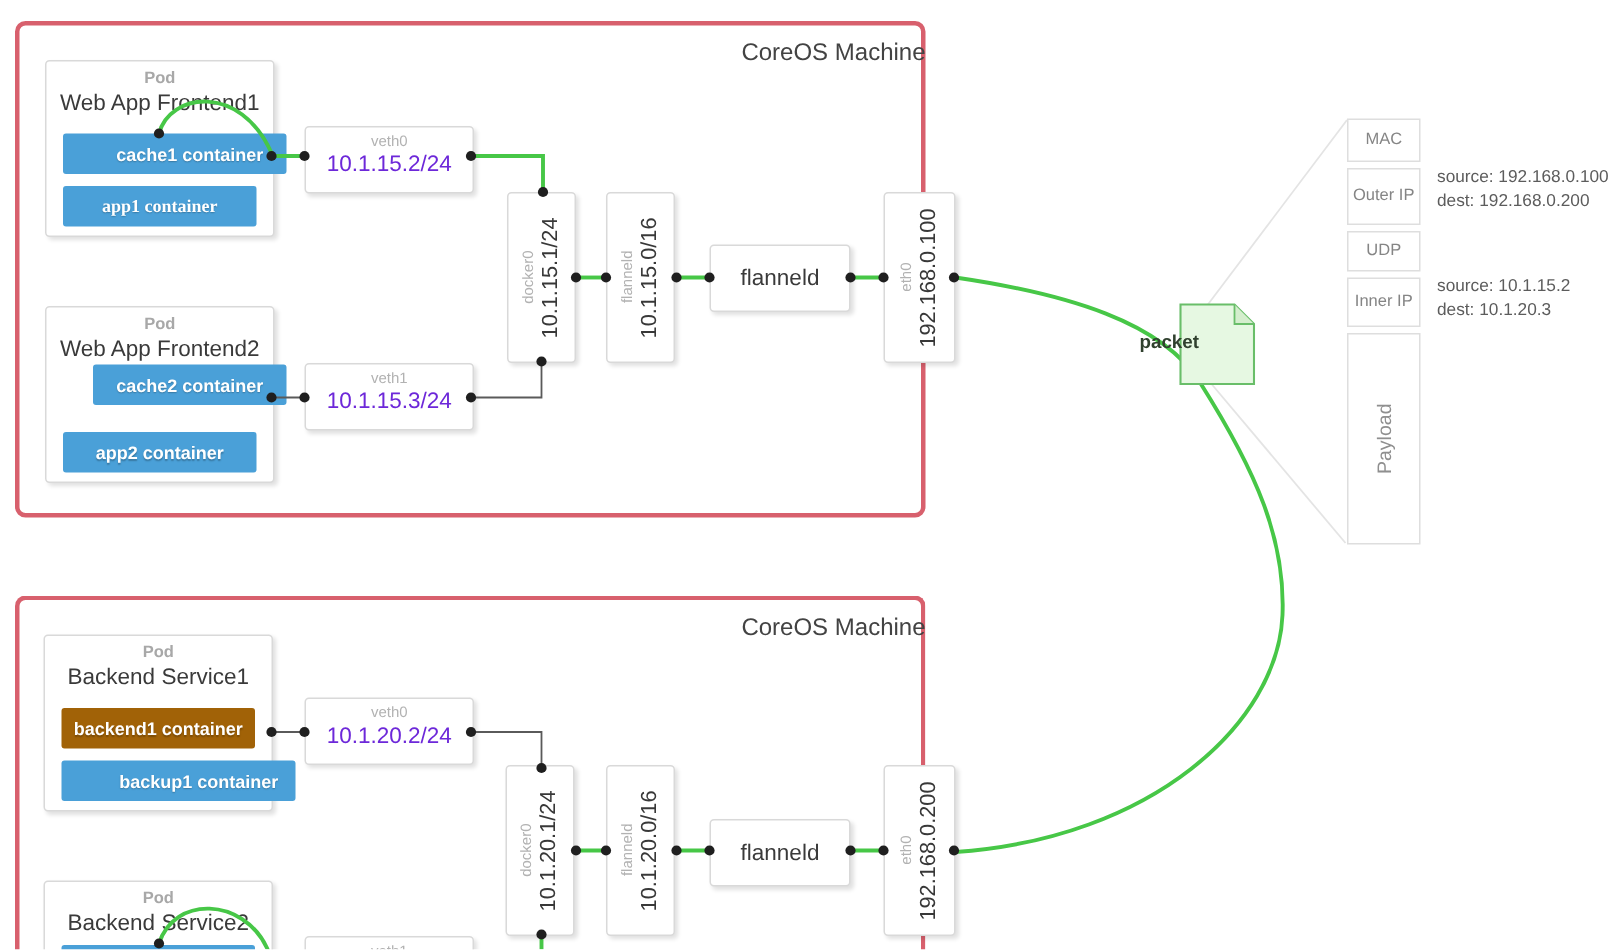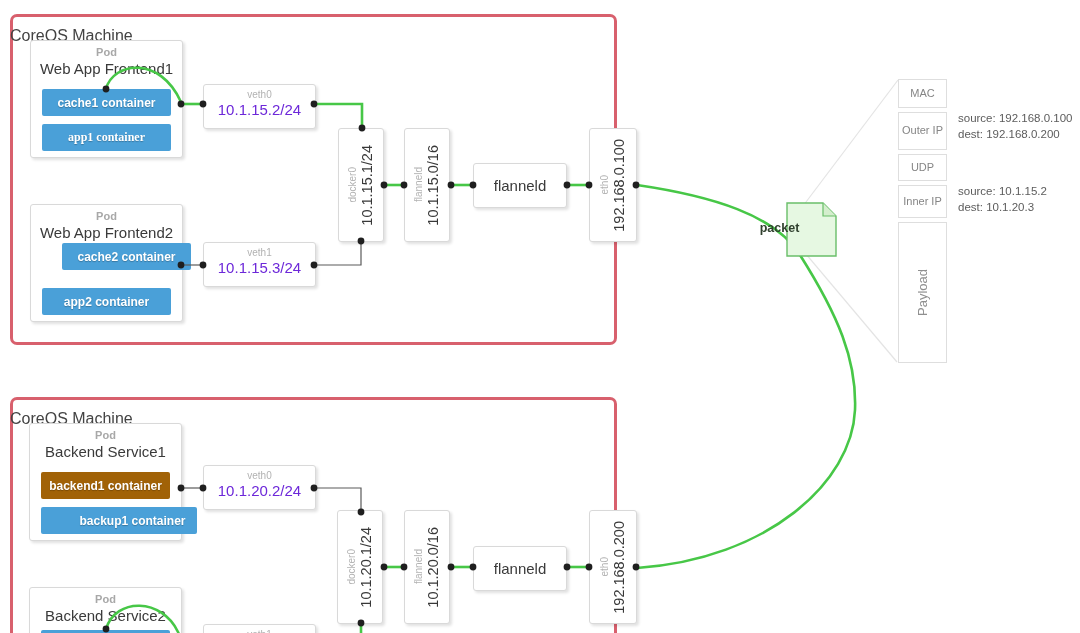--- a/index.html
+++ b/index.html
@@ -1,20 +1,20 @@
 <!DOCTYPE html>
 <html><head>
 <meta charset="utf-8">
 <style>
   html,body{margin:0;padding:0;background:#fff;}
   #canvas{position:relative;width:1080px;height:633px;overflow:hidden;background:#ffffff;
           font-family:"Liberation Sans",sans-serif;}
   .abs{position:absolute;box-sizing:border-box;}
   .machine{border:3px solid #d8606d;border-radius:7px;background:transparent;z-index:0;}
-  .machine-title{text-align:left;font-size:16px;color:#434343;z-index:1;}
+  .machine-title{text-align:right;font-size:16px;color:#434343;z-index:1;}
   .pod{background:#fff;border:1px solid #d9d9d9;border-radius:3px;
        box-shadow:2px 2px 3px rgba(0,0,0,0.12);z-index:1;}
   .pod-tag{position:absolute;left:0;top:5px;width:100%;text-align:center;
            font-size:11px;color:#a8a8a8;font-weight:bold;}
   .pod-name{position:absolute;left:0;top:19px;width:100%;text-align:center;
             font-size:15px;color:#3a3a3a;}
   .cbar{position:absolute;left:11px;width:129px;height:27px;border-radius:2px;
         display:flex;align-items:center;justify-content:center;
         color:#fff;font-size:12px;font-weight:bold;text-shadow:0 1px 1px rgba(0,0,0,0.25);}
   .hbox{background:#fff;border:1px solid #d9d9d9;border-radius:3px;
@@ -47,21 +47,21 @@
 
   <div class="abs machine" style="left:10px;top:14px;width:607px;height:331px;"></div>
   <div class="abs machine" style="left:10px;top:397px;width:607px;height:260px;border-bottom:none;"></div>
 
   <div class="abs machine-title" style="left:10px;top:27px;width:607px;">CoreOS Machine</div>
   <div class="abs machine-title" style="left:10px;top:410px;width:607px;">CoreOS Machine</div>
 
   <div class="abs pod" style="left:30px;top:40px;width:153px;height:118px;">
     <div class="pod-tag">Pod</div>
     <div class="pod-name">Web App Frontend1</div>
-    <div class="cbar" style="top:48px;background:#4aa0d8;">cache1 container</div>
+    <div class="cbar" style="top:48px;background:#4aa0d8;padding-left:20px;">cache1 container</div>
     <div class="cbar" style="top:83px;background:#4aa0d8;font-family:Liberation Serif, serif;">app1 container</div>
   </div>
 
   <div class="abs pod" style="left:30px;top:204px;width:153px;height:118px;">
     <div class="pod-tag">Pod</div>
     <div class="pod-name">Web App Frontend2</div>
     <div class="cbar" style="top:38px;background:#4aa0d8;margin-left:20px;">cache2 container</div>
     <div class="cbar" style="top:83px;background:#4aa0d8;">app2 container</div>
   </div>
 

